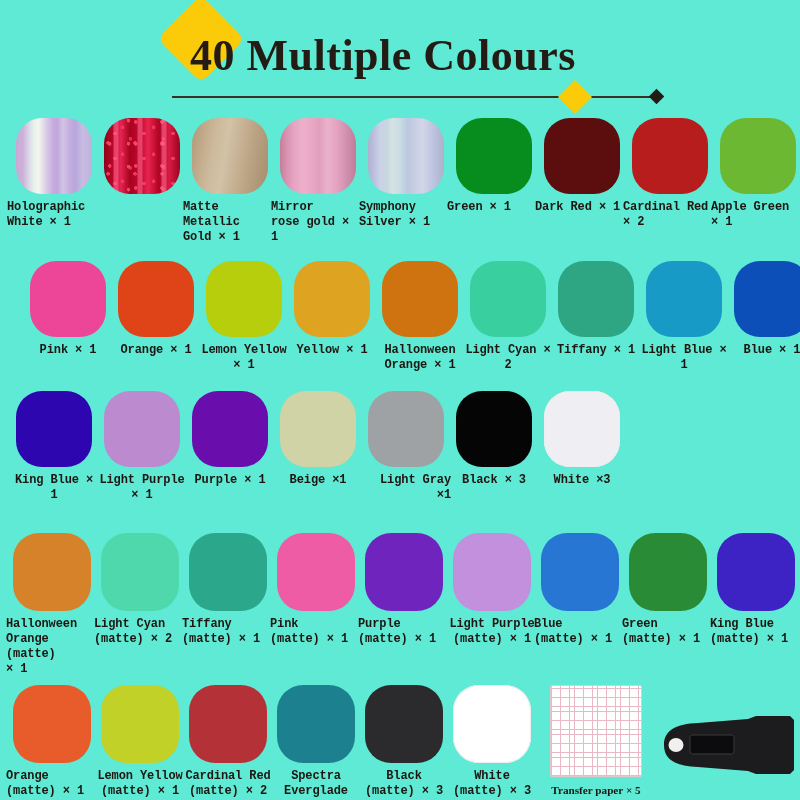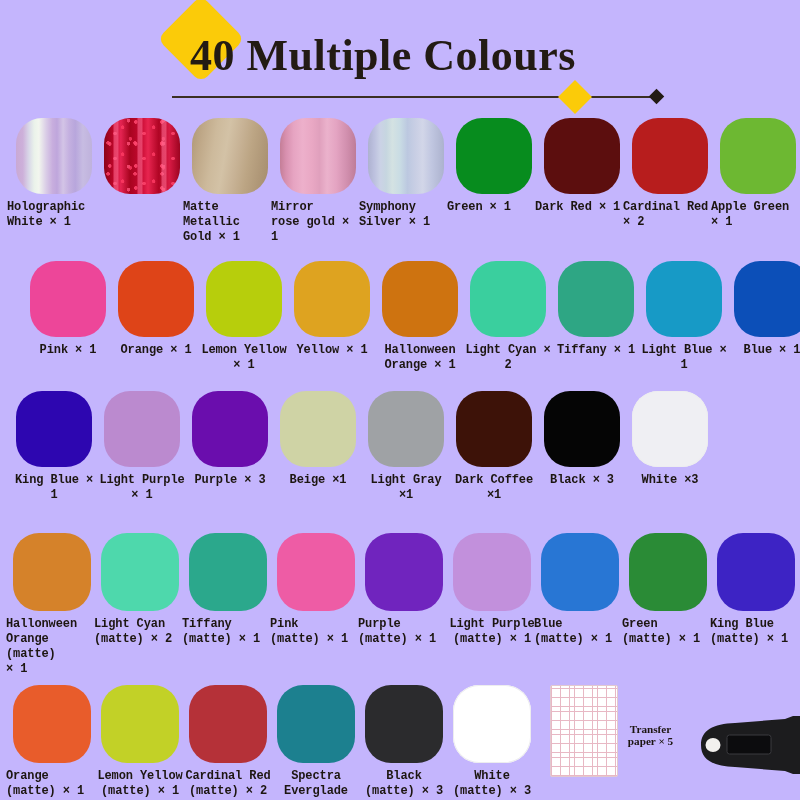--- a/index.html
+++ b/index.html
@@ -6,21 +6,21 @@
   html, body {
     margin: 0; padding: 0;
     width: 800px; height: 800px;
     background: #FFFBE6;
     font-family: "Liberation Serif", "DejaVu Serif", serif;
     overflow: hidden;
   }
   #page {
     position: relative;
     width: 800px; height: 800px;
-    background: #c4b5fd;
+    background: #5eead4;
   }
 
   
   .header {
     position: relative;
     height: 118px;
     width: 800px;
   }
   .hdr-diamond-big {
     position: absolute;
@@ -163,21 +163,21 @@
 
   .scraper-wrap { width: 150px; height: 92px; display: flex; align-items: center; justify-content: center; }
 
   .tools {
     position: relative;
     width: 800px;
     display: flex;
     align-items: flex-start;
     padding-left: 8px;
   }
-  .tool-cell { display: flex; flex-direction: row; align-items: center; }
+  .tool-cell { display: flex; flex-direction: column; align-items: center; }
   .tool-label { font-size: 11.2px; font-weight: bold; color: #1D1611; margin-top: 7px; text-align: center; }
 </style>
 </head>
 <body>
 
 <div id="page">
 
   <div class="header">
     <div class="hdr-diamond-big"></div>
     <div class="hdr-title">40 Multiple Colours</div>
@@ -272,33 +272,29 @@
       <div class="cell">
         <div class="swatch" style="background: rgb(45, 6, 176);"></div>
         <div class="label" style="white-space: pre-line;">King Blue × 1</div>
       </div>
       <div class="cell">
         <div class="swatch" style="background: rgb(187, 138, 207);"></div>
         <div class="label" style="white-space: pre-line;">Light Purple × 1</div>
       </div>
       <div class="cell">
         <div class="swatch" style="background: rgb(106, 13, 173);"></div>
-        <div class="label" style="white-space: pre-line;">Purple × 3</div>
+        <div class="label" style="white-space: pre-line;">Purple × 1</div>
       </div>
       <div class="cell">
         <div class="swatch" style="background: rgb(207, 211, 165);"></div>
         <div class="label" style="white-space: pre-line;">Beige ×1</div>
       </div>
       <div class="cell">
         <div class="swatch" style="background: rgb(159, 162, 165);"></div>
-        <div class="label" style="white-space: pre-line;">Light Gray ×1</div>
-      </div>
-      <div class="cell">
-        <div class="swatch" style="background: rgb(61, 18, 8);"></div>
-        <div class="label" style="white-space: pre-line;">Dark Coffee ×1</div>
+        <div class="label" style="white-space: pre-line; text-align: right;">Light Gray ×1</div>
       </div>
       <div class="cell">
         <div class="swatch" style="background: rgb(5, 5, 5);"></div>
         <div class="label" style="white-space: pre-line;">Black × 3</div>
       </div>
       <div class="cell">
         <div class="swatch" style="background: rgb(239, 239, 243); box-shadow: rgb(237, 237, 239) 0px 0px 0px 1px inset;"></div>
         <div class="label" style="white-space: pre-line;">White ×3</div>
       </div>
     </div>

